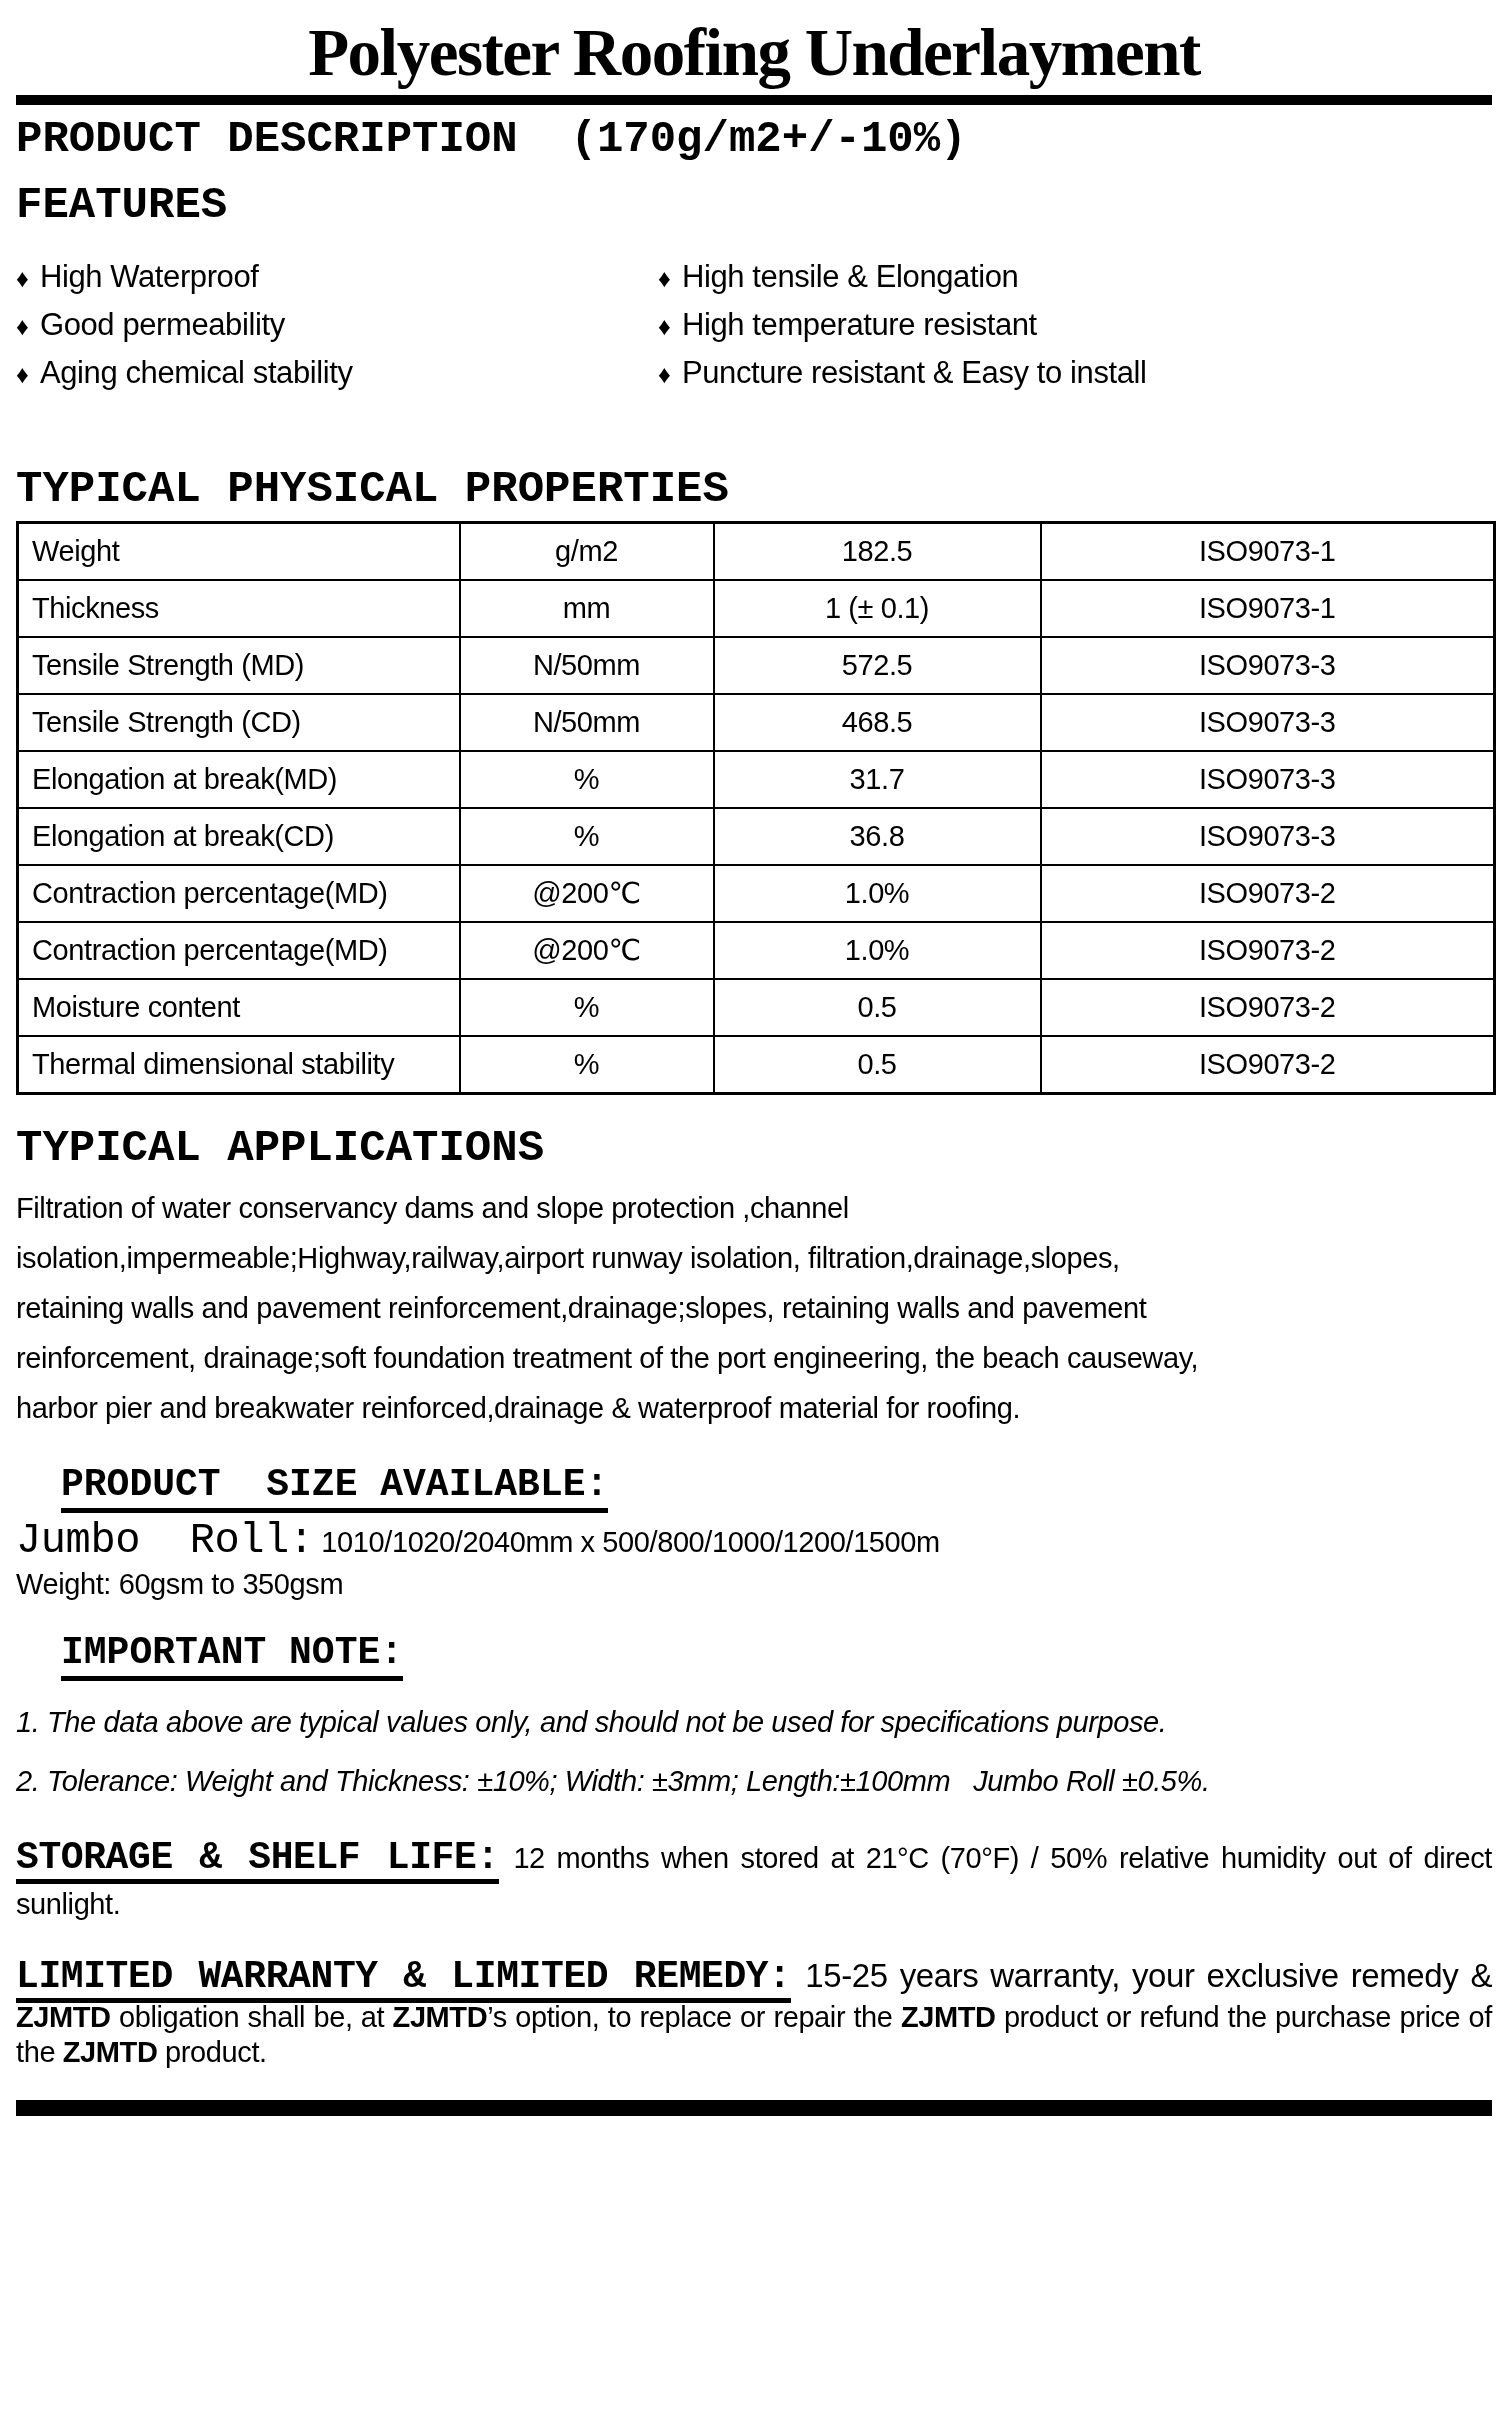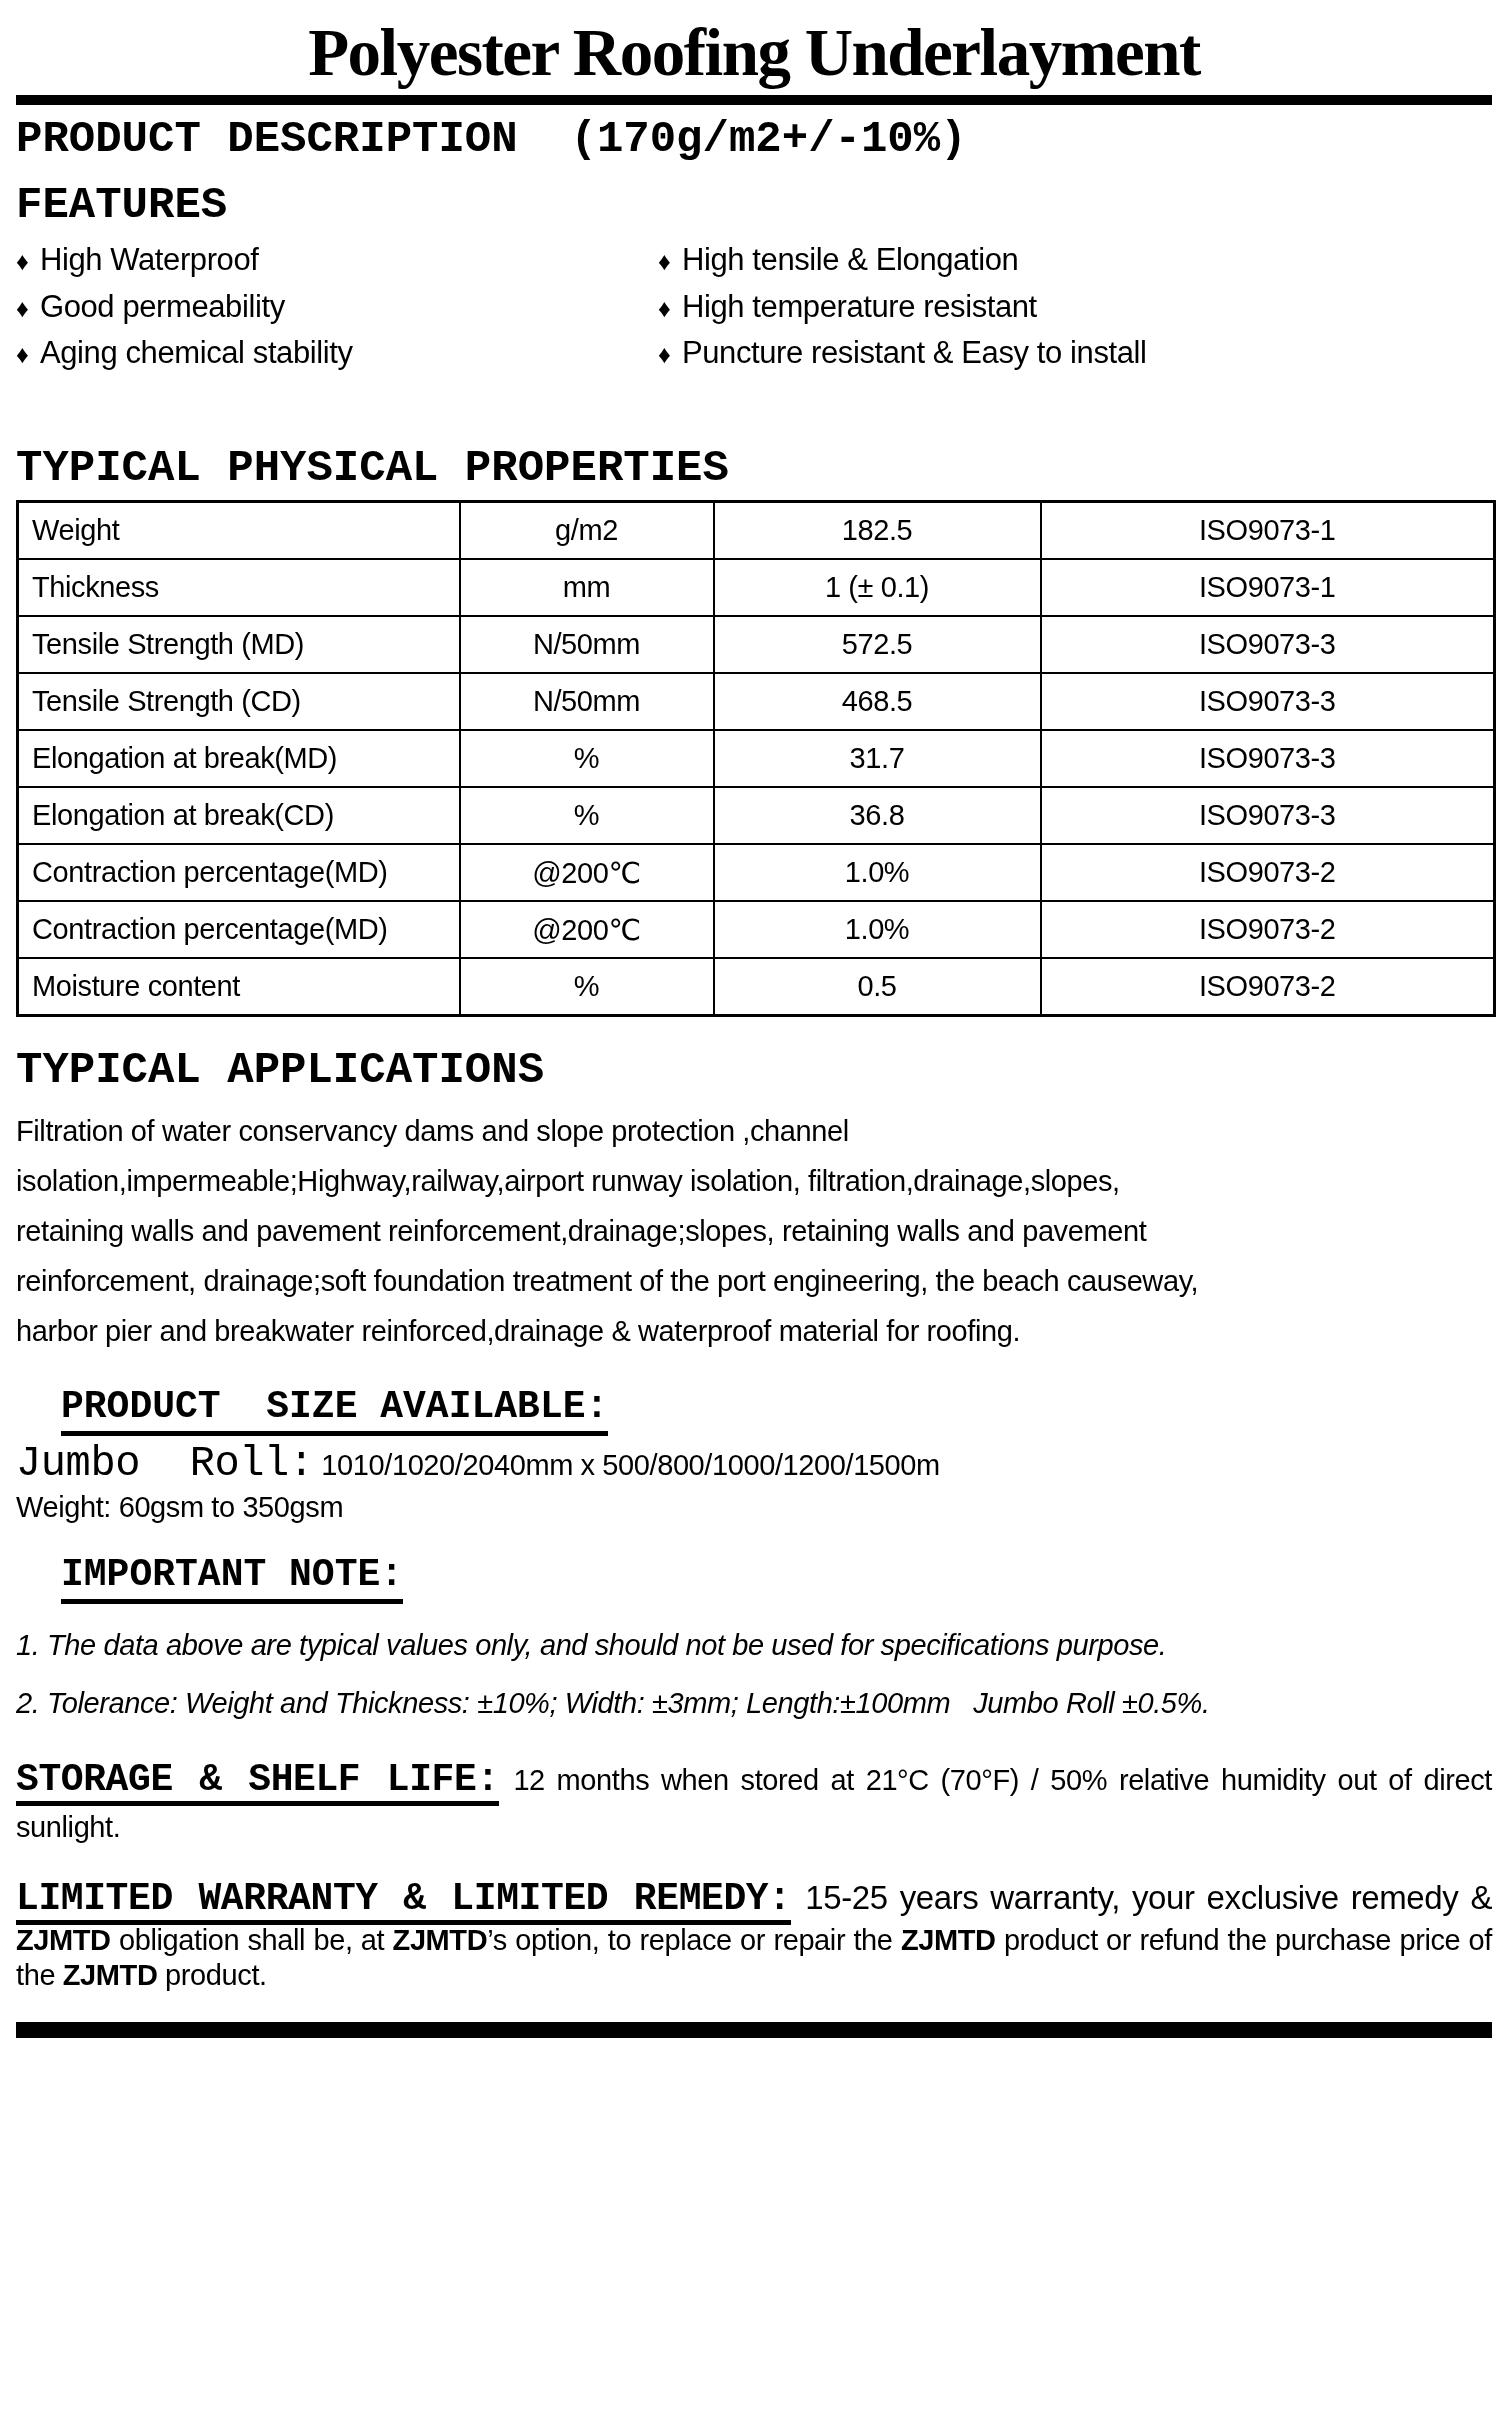--- a/index.html
+++ b/index.html
@@ -26,21 +26,21 @@
   #desc-h { margin-top: 12px; }
   #features-h { margin-top: 22px; }
   #tpp-h { margin-top: 63px; }
   #ta-h { margin-top: 31px; }
 
   .body-text { font-size: 29px; letter-spacing: -0.4px; }
   .p-desc { margin-top: 25px; line-height: 1.3; text-align: justify; }
 
   .features { margin-top: 17.5px; display: flex; }
   .fcol-left { width: 642px; }
-  .fitem { font-size: 31px; line-height: 1.0; margin-bottom: 15.3px; letter-spacing: -0.4px; }
+  .fitem { font-size: 31px; line-height: 1.0; margin-bottom: 15.3px; letter-spacing: -0.4px; margin-top: 17px; }
   .bullet { font-size: 25px; margin-right: 11.6px; }
 
   table.props {
     border-collapse: collapse; table-layout: fixed;
     width: 1476px; margin-top: 10.2px;
     border: 3.6px solid #000;
   }
   table.props th, table.props td {
     border: 2.9px solid #000; overflow: hidden;
     letter-spacing: -0.4px;
@@ -163,20 +163,26 @@
         <td>@200℃</td>
         <td>1.0%</td>
         <td>ISO9073-2</td>
       </tr>
       <tr>
         <td class="c0">Moisture content</td>
         <td>%</td>
         <td>0.5</td>
         <td>ISO9073-2</td>
       </tr>
+      <tr>
+        <td class="c0">Thermal dimensional stability</td>
+        <td>%</td>
+        <td>0.5</td>
+        <td>ISO9073-2</td>
+      </tr>
     </tbody>
       </table>
 
     <div class="h-big" id="ta-h">TYPICAL APPLICATIONS</div>
     <p class="body-text p-apps">Filtration of water conservancy dams and slope protection ,channel
 isolation,impermeable;Highway,railway,airport runway isolation, filtration,drainage,slopes,
 retaining walls and pavement reinforcement,drainage;slopes, retaining walls and pavement
 reinforcement, drainage;soft foundation treatment of the port engineering, the beach causeway,
 harbor pier and breakwater reinforced,drainage &amp; waterproof material for roofing.</p>
 

